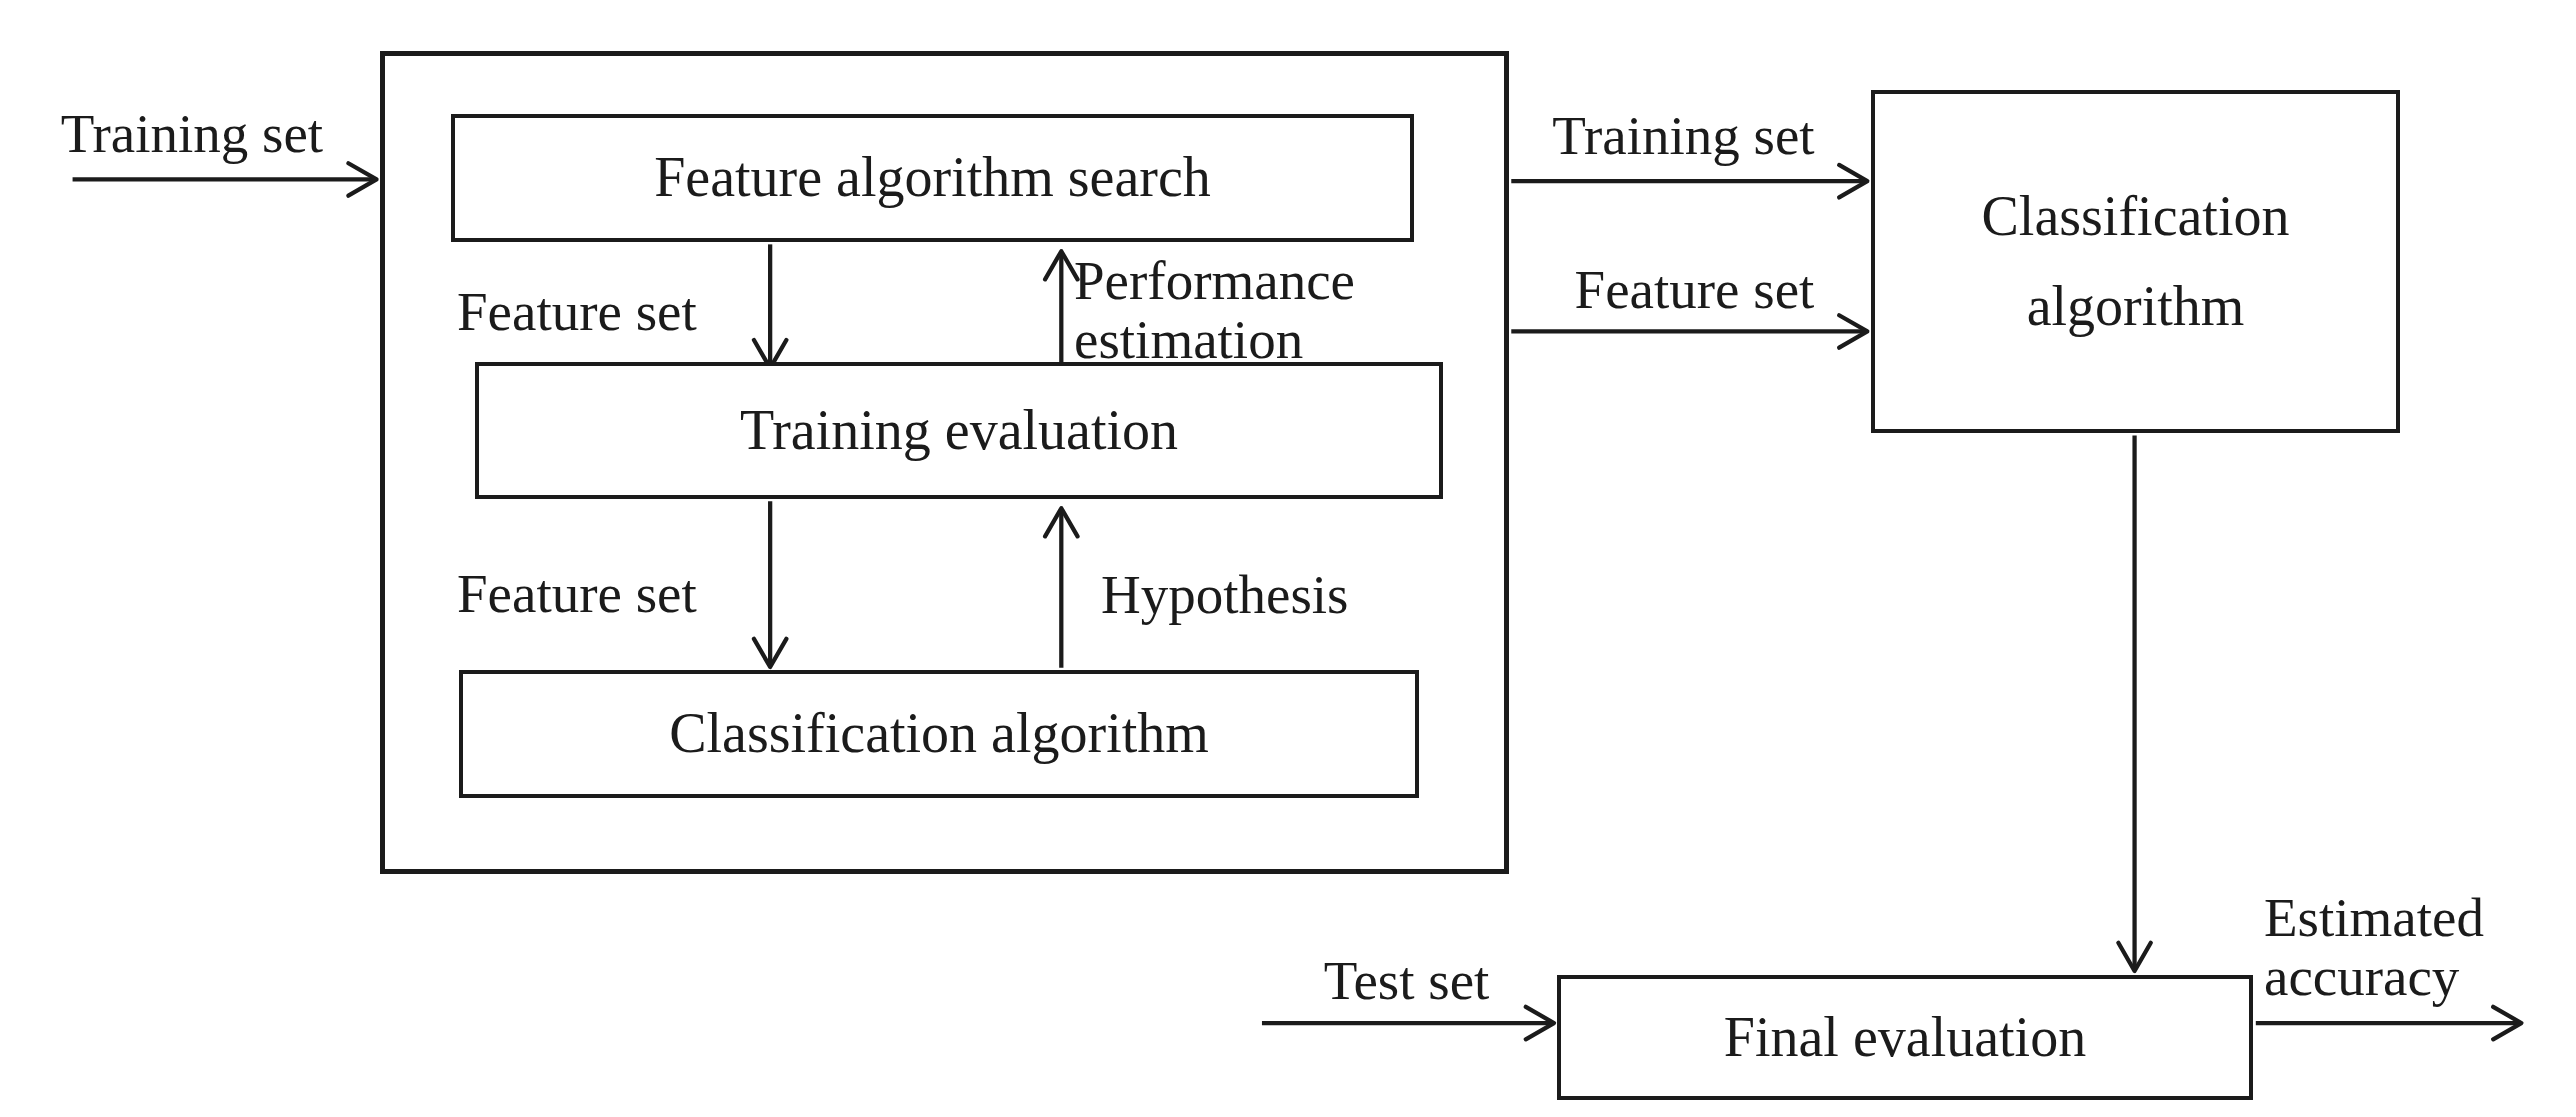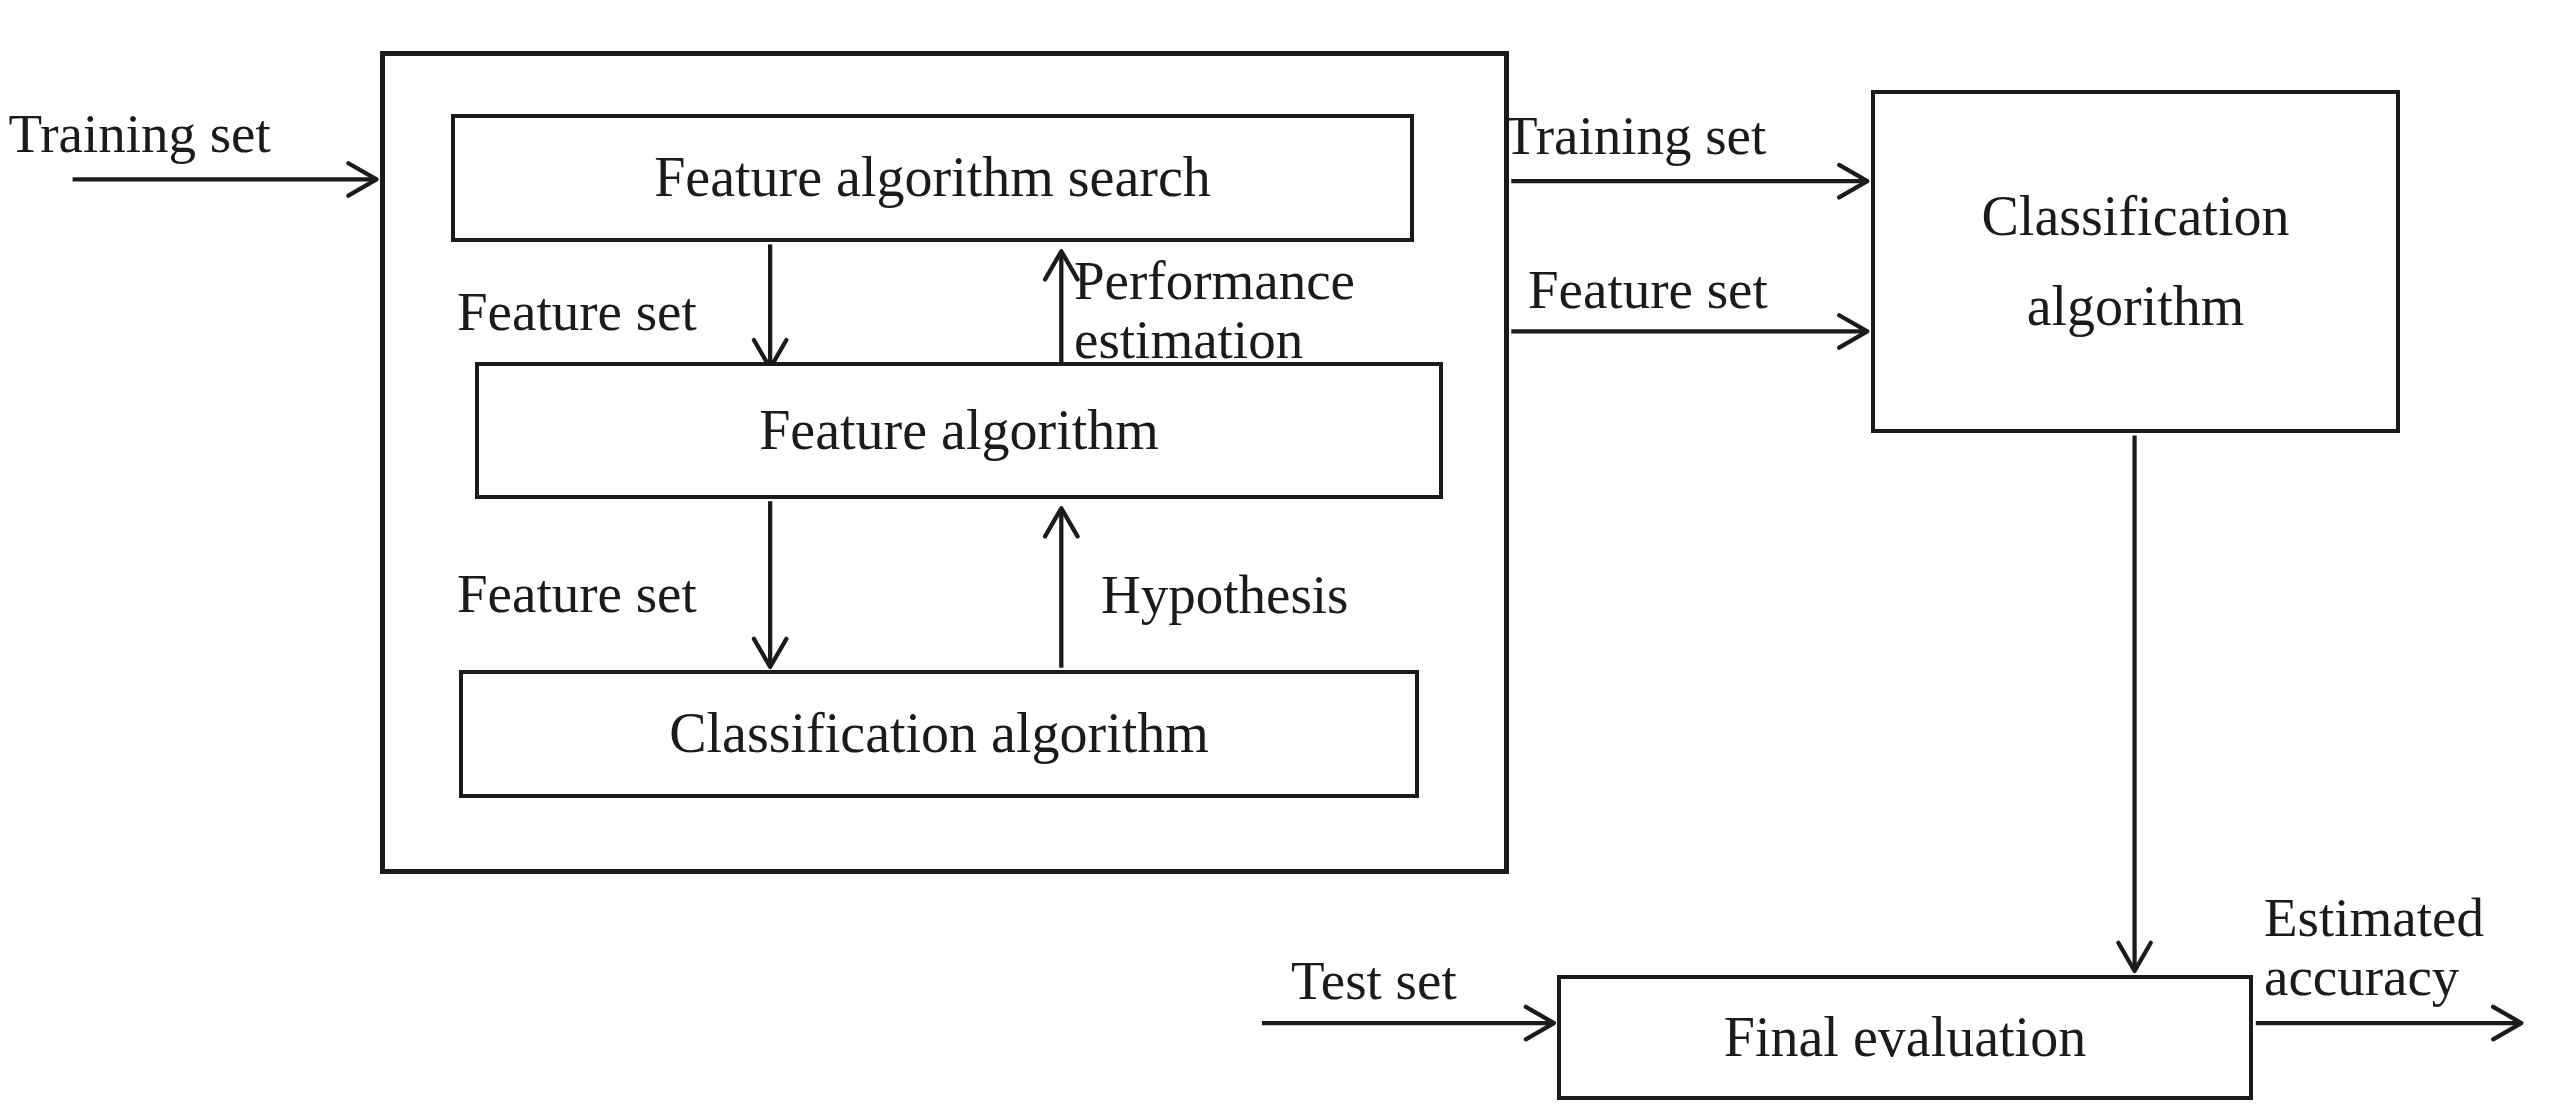--- a/index.html
+++ b/index.html
@@ -28,21 +28,21 @@
     line-height:1.45;
   }
   .box.outer{border-width:5.1px;background:transparent;}
   .lbl{
     position:absolute;
     font-size:55px;
     line-height:1.08;
     white-space:nowrap;
   }
   .lbl.wrap{white-space:normal;text-align:left;}
-  .lbl.center{}
+  .lbl.center{text-align:center;}
 </style>
 </head>
 <body>
 
 <div class="stage">
 
   <svg class="links" viewBox="0 0 3017 1309">
     <defs>
       <marker id="head" viewBox="-44 -26 52 52" refX="-1" refY="0" markerWidth="52" markerHeight="52" orient="auto" markerUnits="userSpaceOnUse">
         <path d="M -33 -19 L 0 0 L -33 19" fill="none" stroke="#1b1b1b" stroke-width="5" stroke-linecap="round" stroke-linejoin="round"></path>
@@ -60,21 +60,21 @@
     <line x1="2642" y1="1198" x2="2952" y2="1198" marker-end="url(#head)"></line>
   </svg>
 
   <div class="box outer" style="left:380px;top:51px;width:1129px;height:823px;"></div>
 
   <div class="box" style="left:451px;top:114px;width:963px;height:128px;">
     <span>Feature algorithm search</span>
   </div>
 
   <div class="box" style="left:475px;top:362px;width:968px;height:137px;">
-    <span>Feature algorithm</span>
+    <span>Training evaluation</span>
   </div>
 
   <div class="box" style="left:459px;top:670px;width:960px;height:128px;">
     <span>Classification algorithm</span>
   </div>
 
   <div class="box" style="left:1871px;top:90px;width:529px;height:343px;padding:0 34px;line-height:1.6;">
     <span>Classification algorithm</span>
   </div>
 

